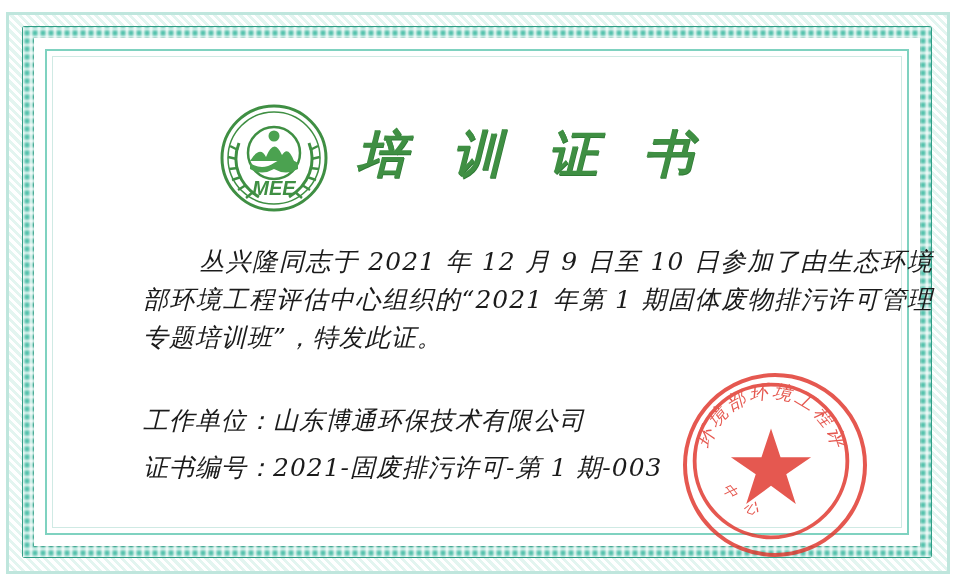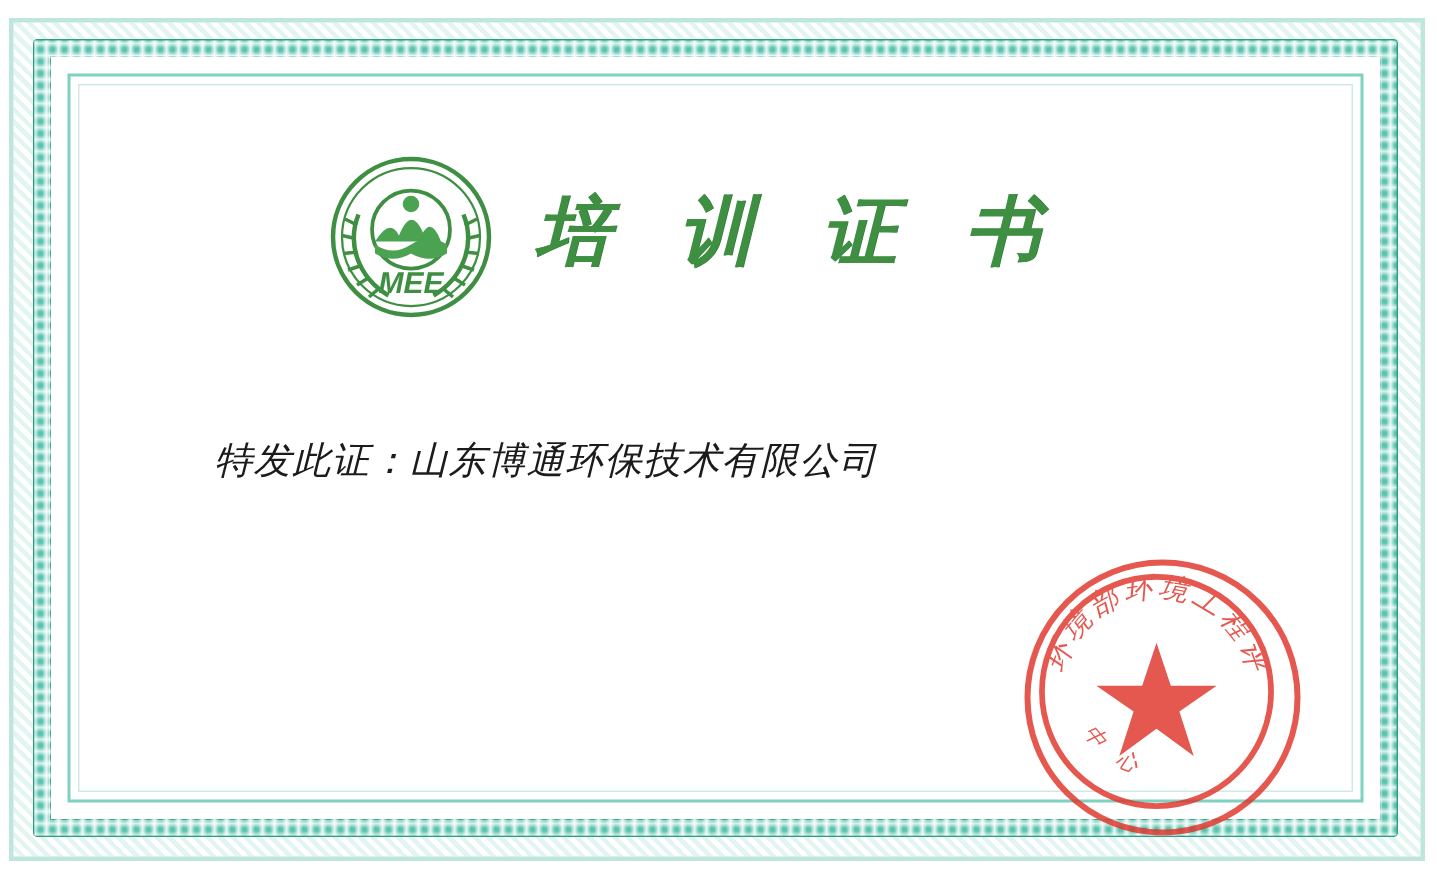--- a/index.html
+++ b/index.html
@@ -221,24 +221,28 @@
                   <circle cx="55" cy="33" r="5.5" fill="#4ba250"></circle>
                   <text x="55" y="92" font-size="20" font-weight="bold" text-anchor="middle" fill="#3f8f43" font-family="Liberation Sans, sans-serif">MEE</text>
                 </svg>
               </div>
 
               <div class="cert-title">培 训 证 书</div>
 
             </div>
 
             <div class="body-text">
+              <p class="para">丛兴隆同志于 2021 年 12 月 9 日至 10 日参加了由生态环境部环境工程评估中心组织的“2021 年第 1 期固体废物排污许可管理专题培训班”，特发此证。</p>
 
               <div class="fields">
                 <p class="field">
-                  <span class="field-label">特发此证：</span><span class="field-value">山东博通环保技术有限公司</span>
+                  <span class="field-label">工作单位：</span><span class="field-value">山东博通环保技术有限公司</span>
+                </p>
+                <p class="field">
+                  <span class="field-label">证书编号：</span><span class="field-value">2021-固废排污许可-第 1 期-003</span>
                 </p>
               </div>
             </div>
 
 
             <div class="seal">
               <svg viewBox="0 0 176 176" width="168" height="168" aria-hidden="true">
                 <defs>
                   <path id="sealArcTop" d="M 22,88 A 66,66 0 0 1 154,88"></path>
                   <path id="sealArcBottom" d="M 30,88 A 58,58 0 0 0 146,88"></path>

